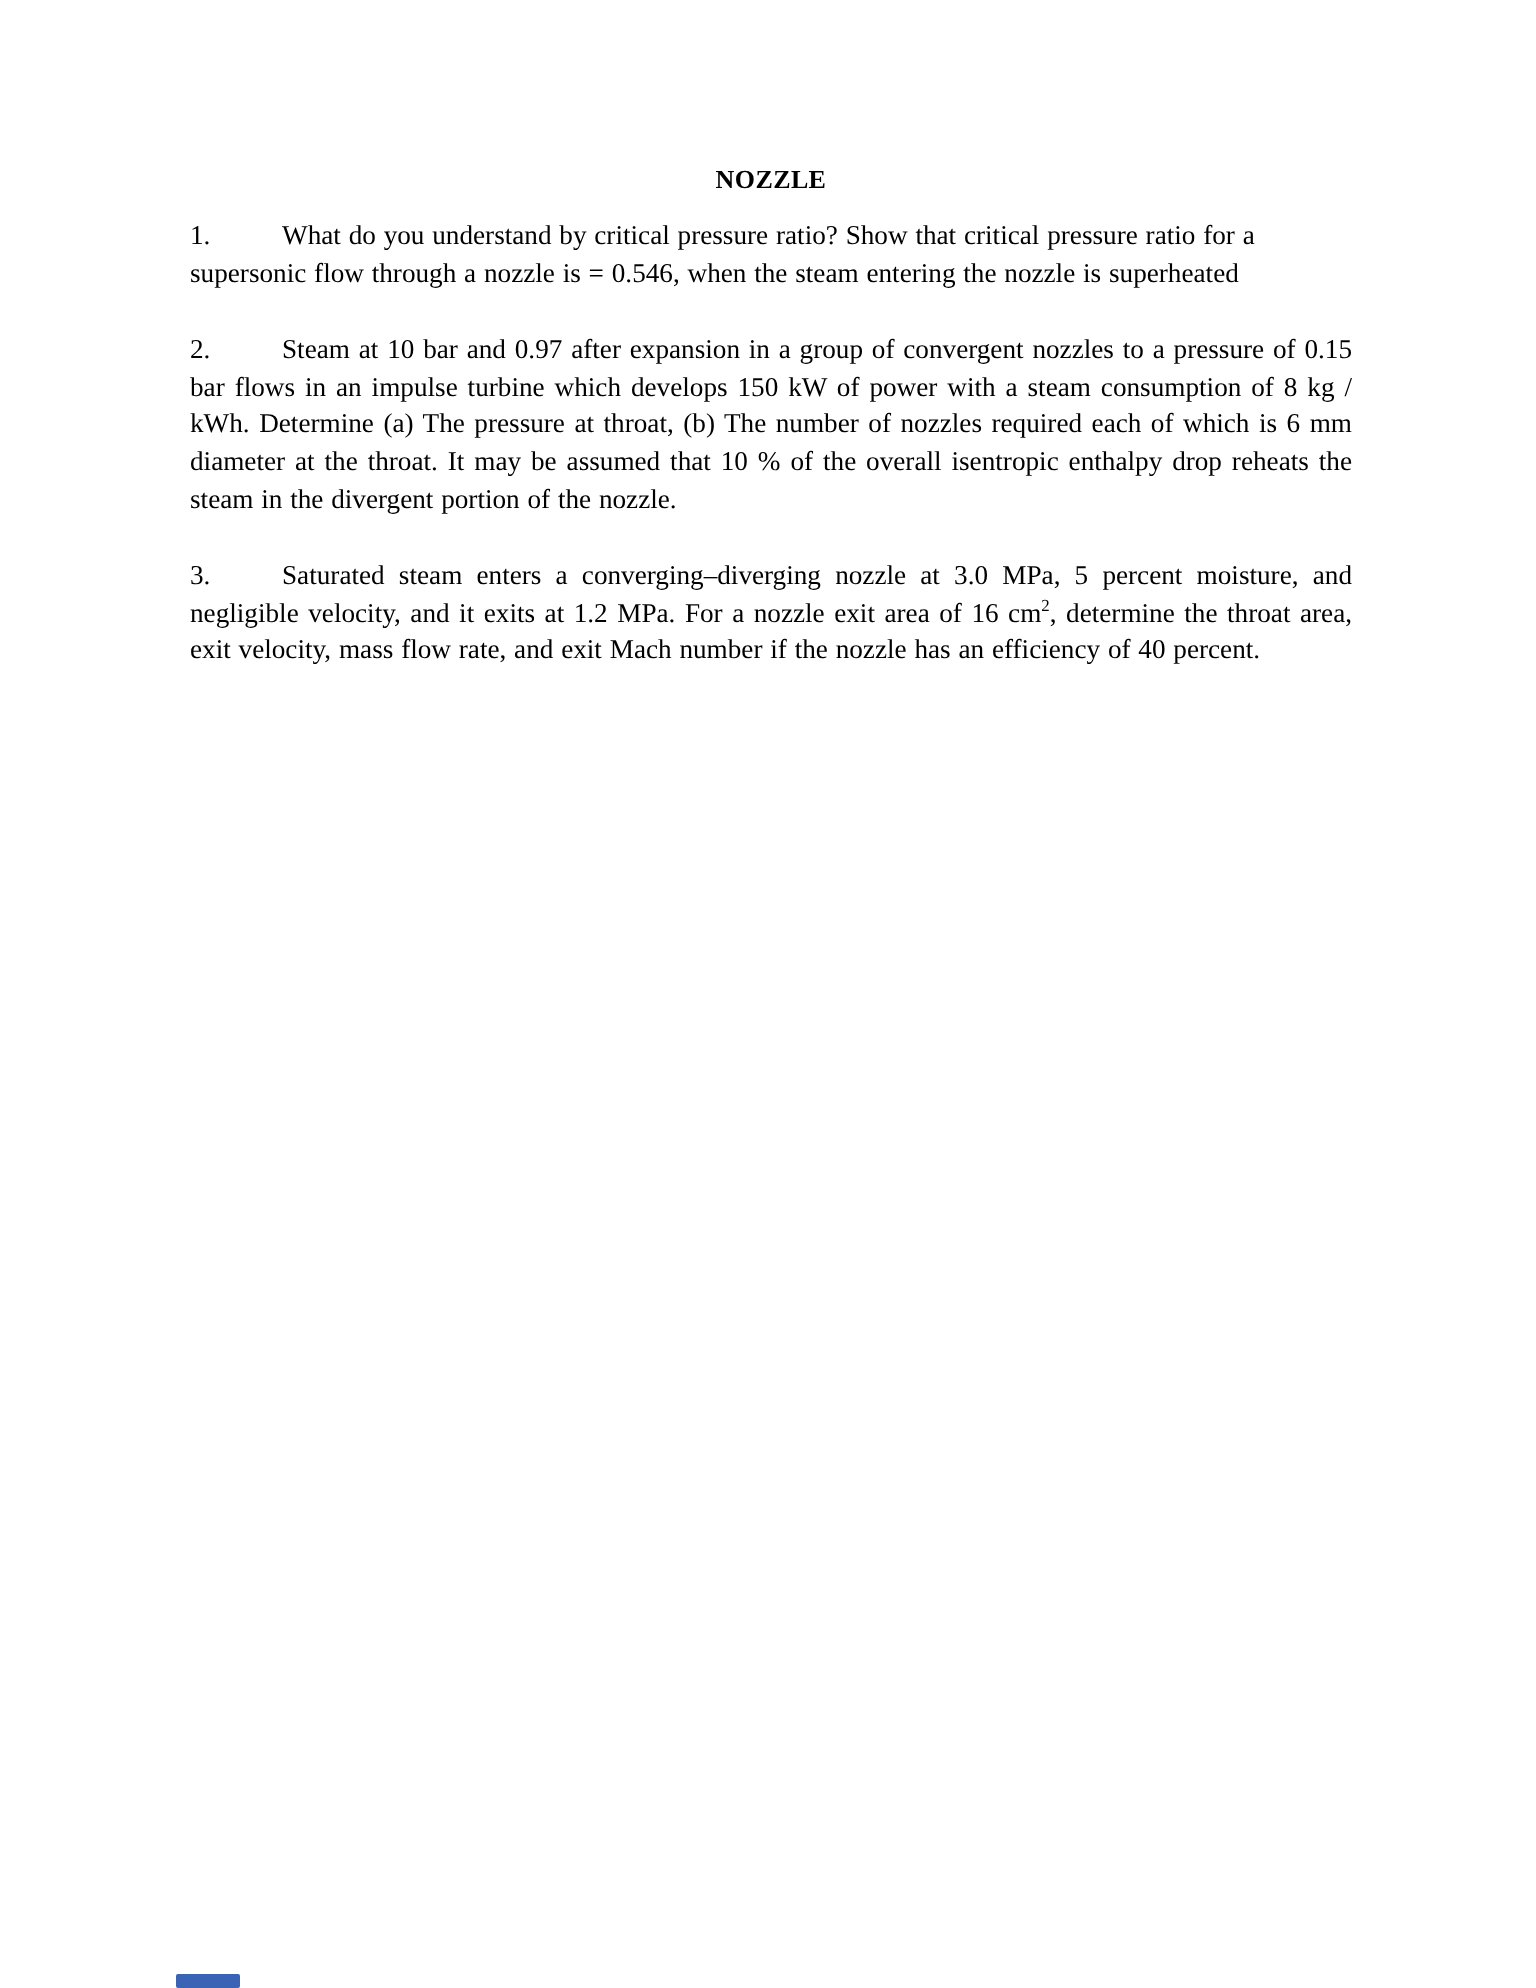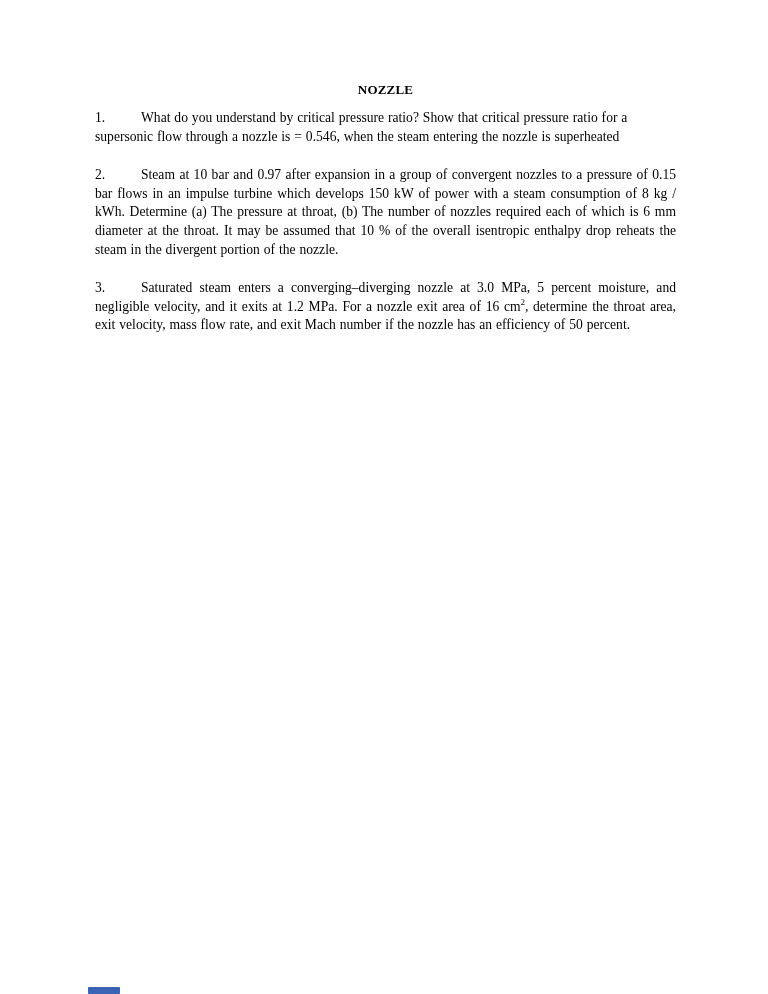--- a/index.html
+++ b/index.html
@@ -66,19 +66,19 @@
 
     <p class="question q-left">
       <span class="qnum">1.</span><span>What do you understand by critical pressure ratio? Show that critical pressure ratio for a supersonic flow through a nozzle is = 0.546, when the steam entering the nozzle is superheated</span>
     </p>
 
     <p class="question q-justify">
       <span class="qnum">2.</span><span>Steam at 10 bar and 0.97 after expansion in a group of convergent nozzles to a pressure of 0.15 bar flows in an impulse turbine which develops 150 kW of power with a steam consumption of 8 kg / kWh. Determine (a) The pressure at throat, (b) The number of nozzles required each of which is 6 mm diameter at the throat. It may be assumed that 10 % of the overall isentropic enthalpy drop reheats the steam in the divergent portion of the nozzle.</span>
     </p>
 
     <p class="question q-justify">
-      <span class="qnum">3.</span><span>Saturated steam enters a converging–diverging nozzle at 3.0 MPa, 5 percent moisture, and negligible velocity, and it exits at 1.2 MPa. For a nozzle exit area of 16 cm</span><sup class="unit-sup">2</sup><span>, determine the throat area, exit velocity, mass flow rate, and exit Mach number if the nozzle has an efficiency of 50 percent.</span>
+      <span class="qnum">3.</span><span>Saturated steam enters a converging–diverging nozzle at 3.0 MPa, 5 percent moisture, and negligible velocity, and it exits at 1.2 MPa. For a nozzle exit area of 16 cm</span><sup class="unit-sup">2</sup><span>, determine the throat area, exit velocity, mass flow rate, and exit Mach number if the nozzle has an efficiency of 40 percent.</span>
     </p>
 
   </div>
 
   <div class="bottom-artifact" style="background: rgb(59, 99, 181);"></div>
 </div>
 
 </body></html>

